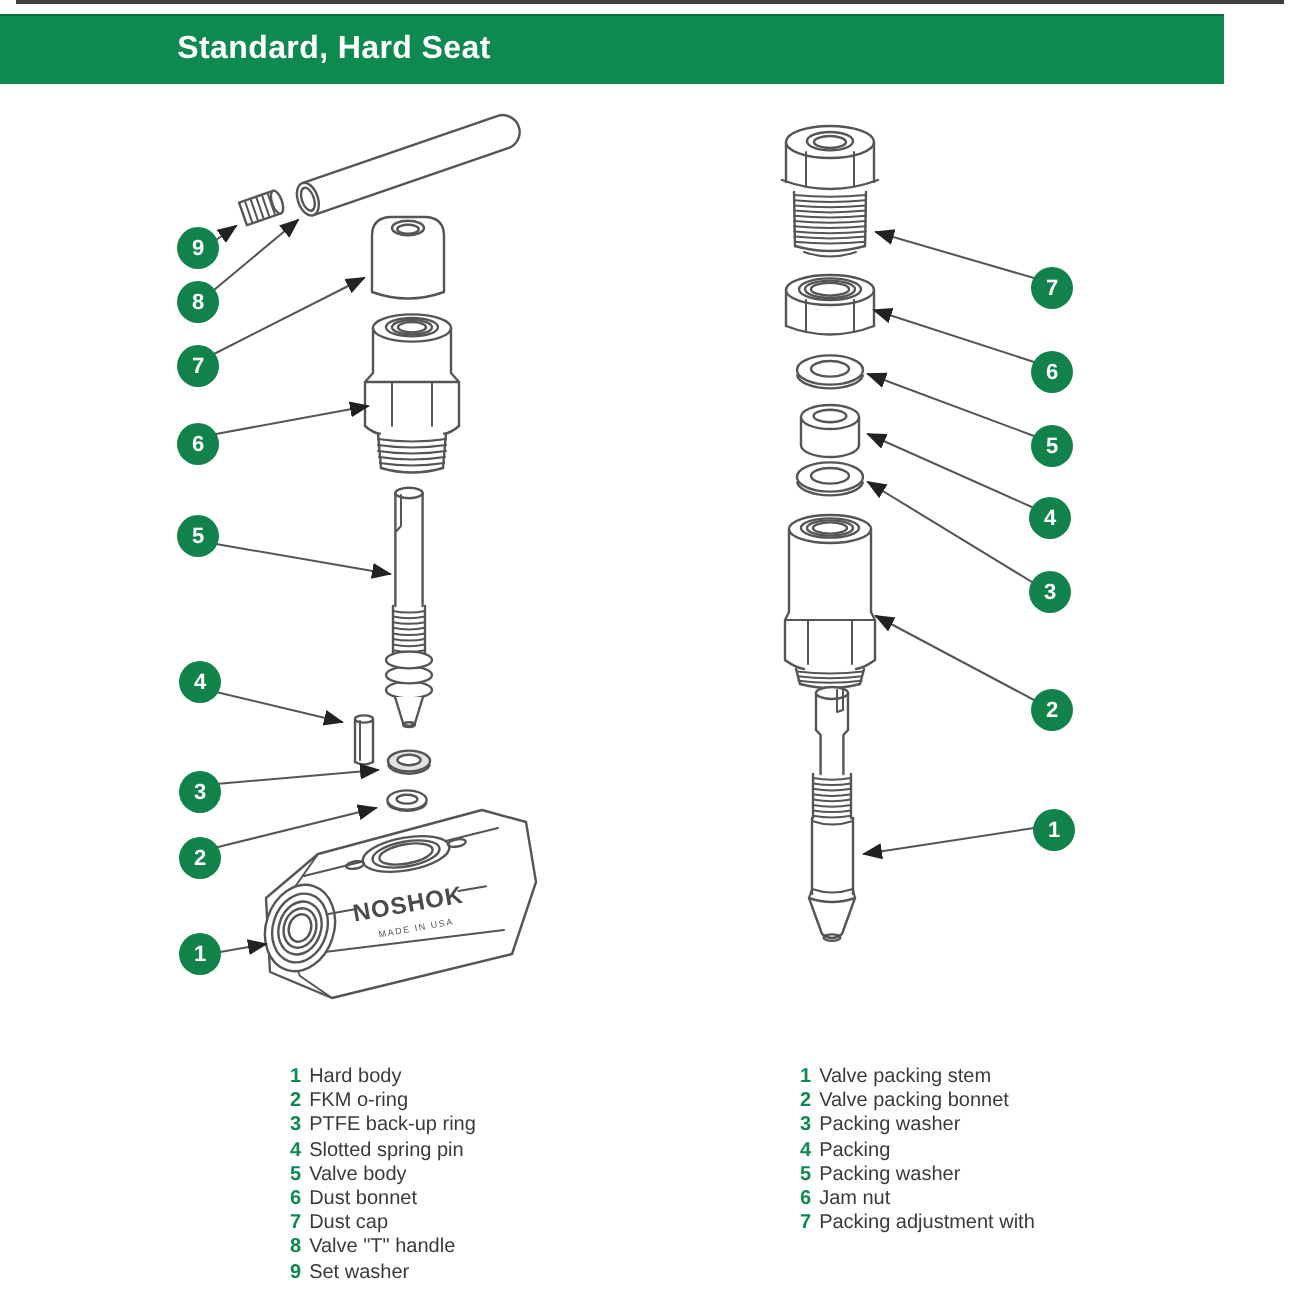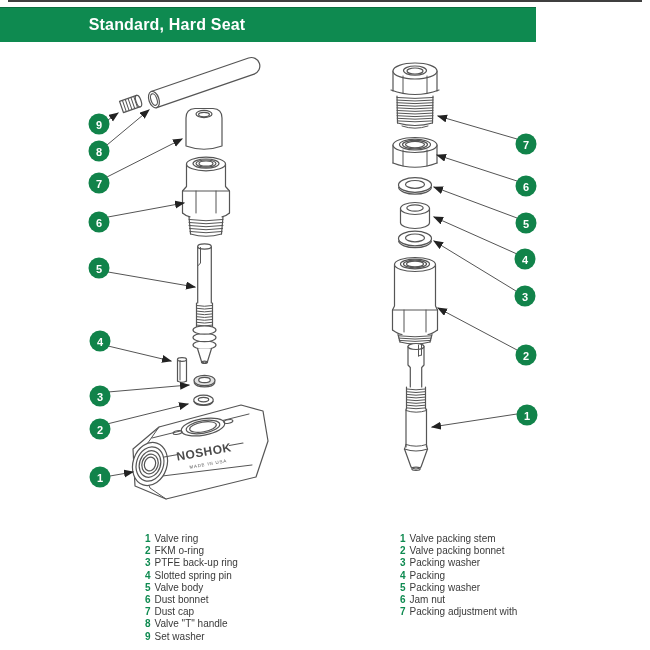--- a/index.html
+++ b/index.html
@@ -1,19 +1,19 @@
 <!DOCTYPE html>
 <html><head>
 <meta charset="utf-8">
 <style>
   html,body{margin:0;padding:0;background:#fff;}
   .page{position:relative;width:650px;height:650px;background:#fff;overflow:hidden;
         font-family:"Liberation Sans",sans-serif;}
   .top-rule{position:absolute;top:0;left:8px;width:634px;height:2px;background:#3f3f3f;}
-  .header-bar{position:absolute;top:7px;left:0;width:536px;height:34px;background:#0e8a50;
+  .header-bar{position:absolute;top:7px;left:0;width:612px;height:34px;background:#0e8a50;
         border-top:1px solid #0b6e40;}
   .title{position:absolute;top:0;height:34px;line-height:34px;color:#fff;font-weight:bold;
         font-size:16px;white-space:nowrap;transform:translateX(-50%);letter-spacing:.2px;}
   .title.left{left:167px;}
   .title.right{left:507px;}
   svg.art{position:absolute;left:0;top:0;}
   .callout{position:absolute;width:21px;height:21px;border-radius:50%;background:#11834a;
         color:#fff;font-size:11px;font-weight:bold;display:flex;align-items:center;
         justify-content:center;transform:translate(-50%,-50%);}
   .legend{position:absolute;top:533px;font-size:10px;line-height:12.2px;color:#3a3a3a;}
@@ -233,21 +233,21 @@
       <div class="callout" style="left: 526px; top: 144px; background: rgb(17, 131, 74);">7</div>
       <div class="callout" style="left: 526px; top: 186px; background: rgb(17, 131, 74);">6</div>
       <div class="callout" style="left: 526px; top: 223px; background: rgb(17, 131, 74);">5</div>
       <div class="callout" style="left: 525px; top: 259px; background: rgb(17, 131, 74);">4</div>
       <div class="callout" style="left: 525px; top: 296px; background: rgb(17, 131, 74);">3</div>
       <div class="callout" style="left: 526px; top: 355px; background: rgb(17, 131, 74);">2</div>
       <div class="callout" style="left: 527px; top: 415px; background: rgb(17, 131, 74);">1</div>
     </div>
 
   <div class="legend legend-left" id="legend-left">
-      <div class="row"><span class="num">1</span><span>Valve ring</span></div>
+      <div class="row"><span class="num">1</span><span>Hard body</span></div>
       <div class="row"><span class="num">2</span><span>FKM o-ring</span></div>
       <div class="row"><span class="num">3</span><span>PTFE back-up ring</span></div>
       <div class="row"><span class="num">4</span><span>Slotted spring pin</span></div>
       <div class="row"><span class="num">5</span><span>Valve body</span></div>
       <div class="row"><span class="num">6</span><span>Dust bonnet</span></div>
       <div class="row"><span class="num">7</span><span>Dust cap</span></div>
       <div class="row"><span class="num">8</span><span>Valve "T" handle</span></div>
       <div class="row"><span class="num">9</span><span>Set washer</span></div>
     </div>
   <div class="legend legend-right" id="legend-right">

